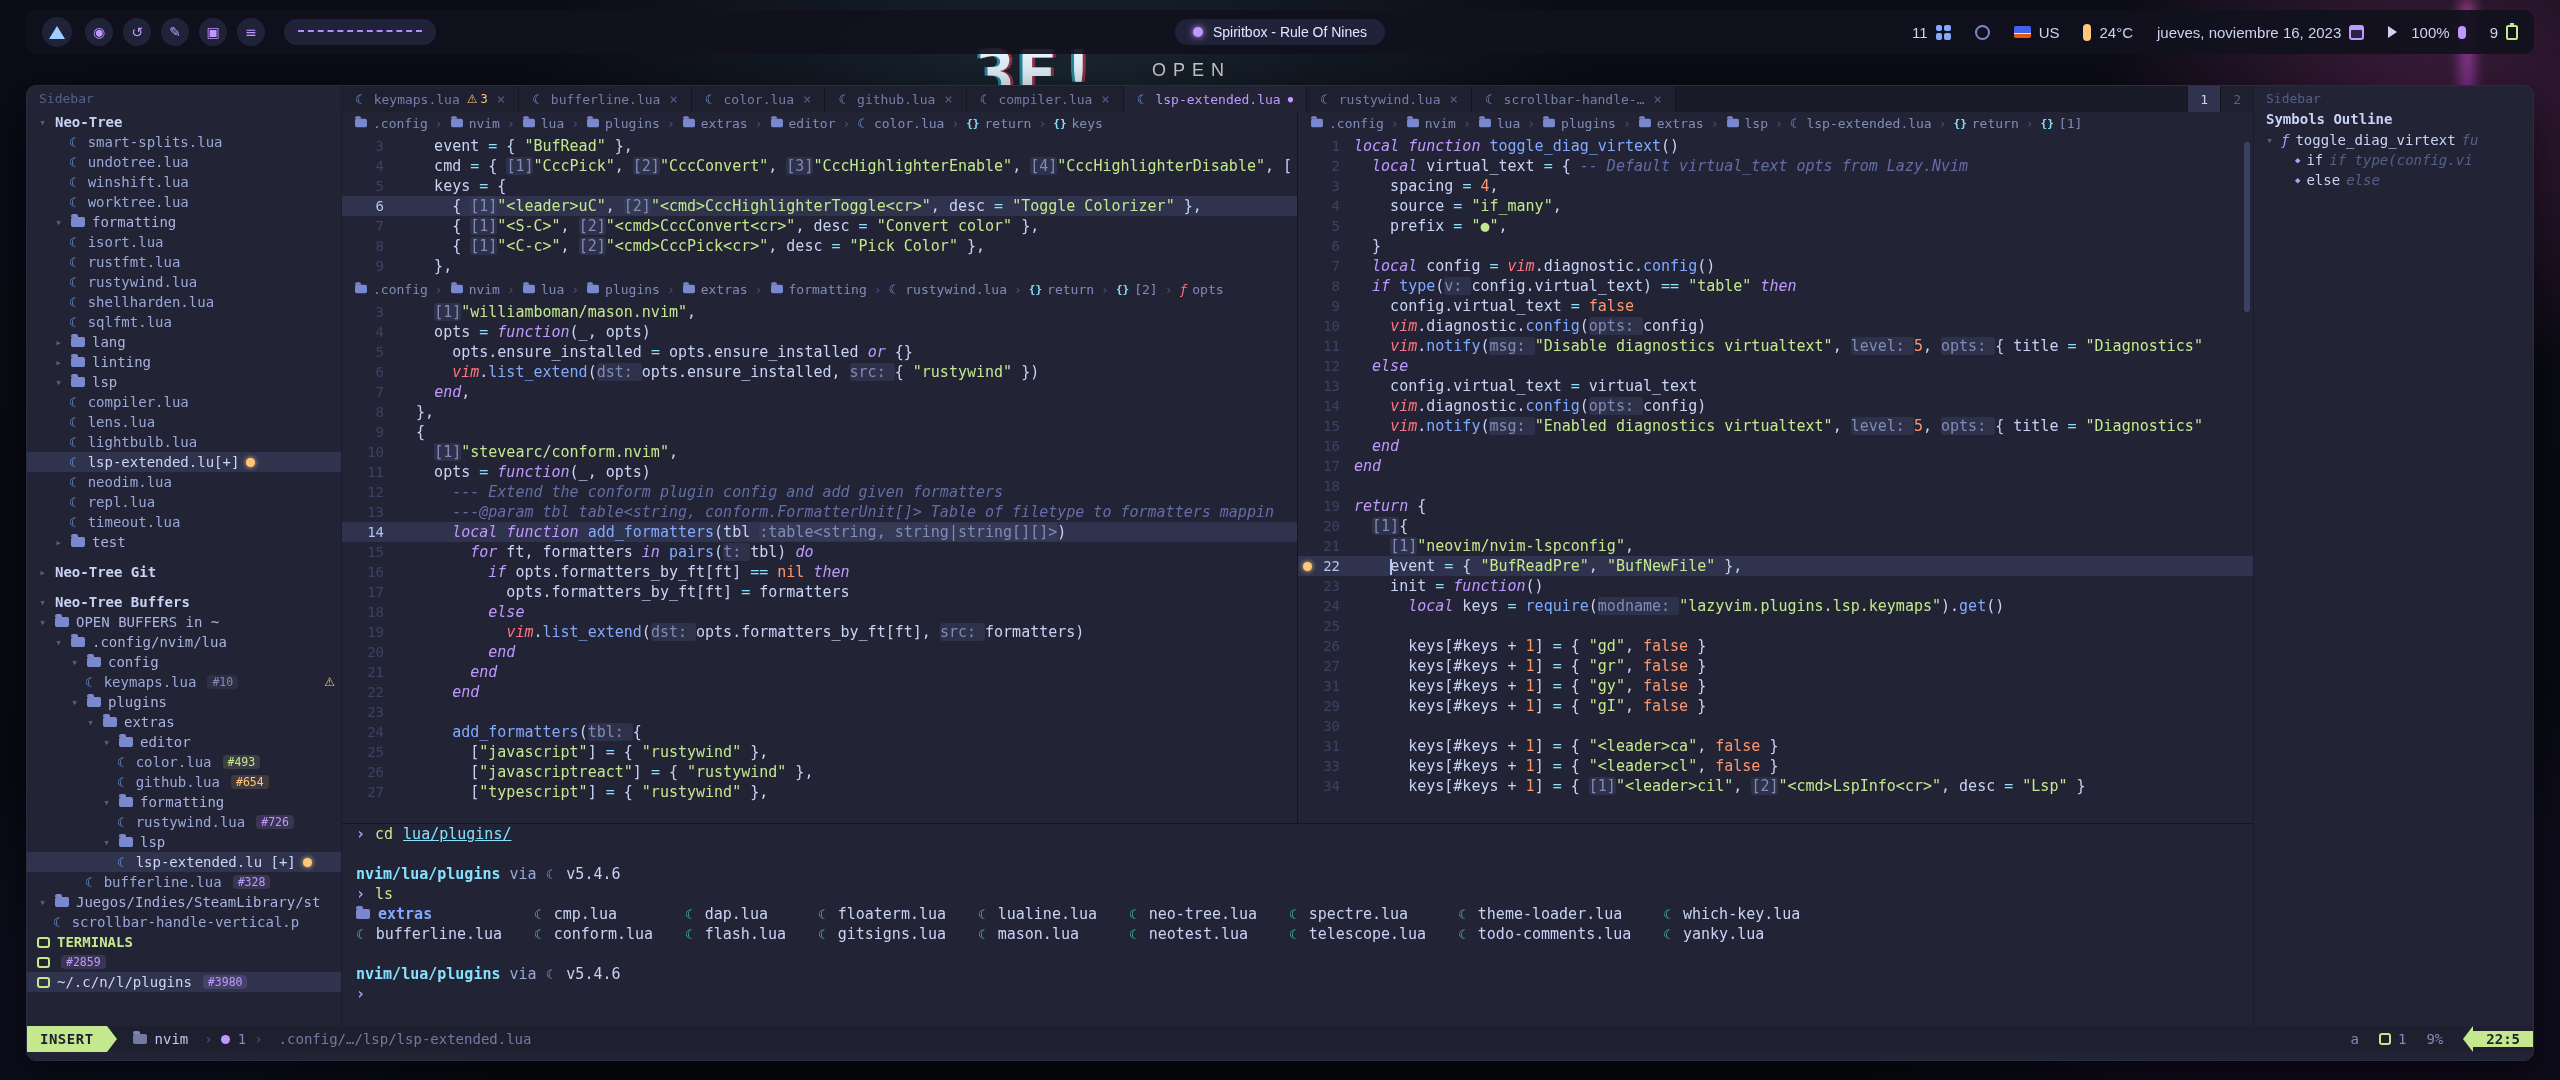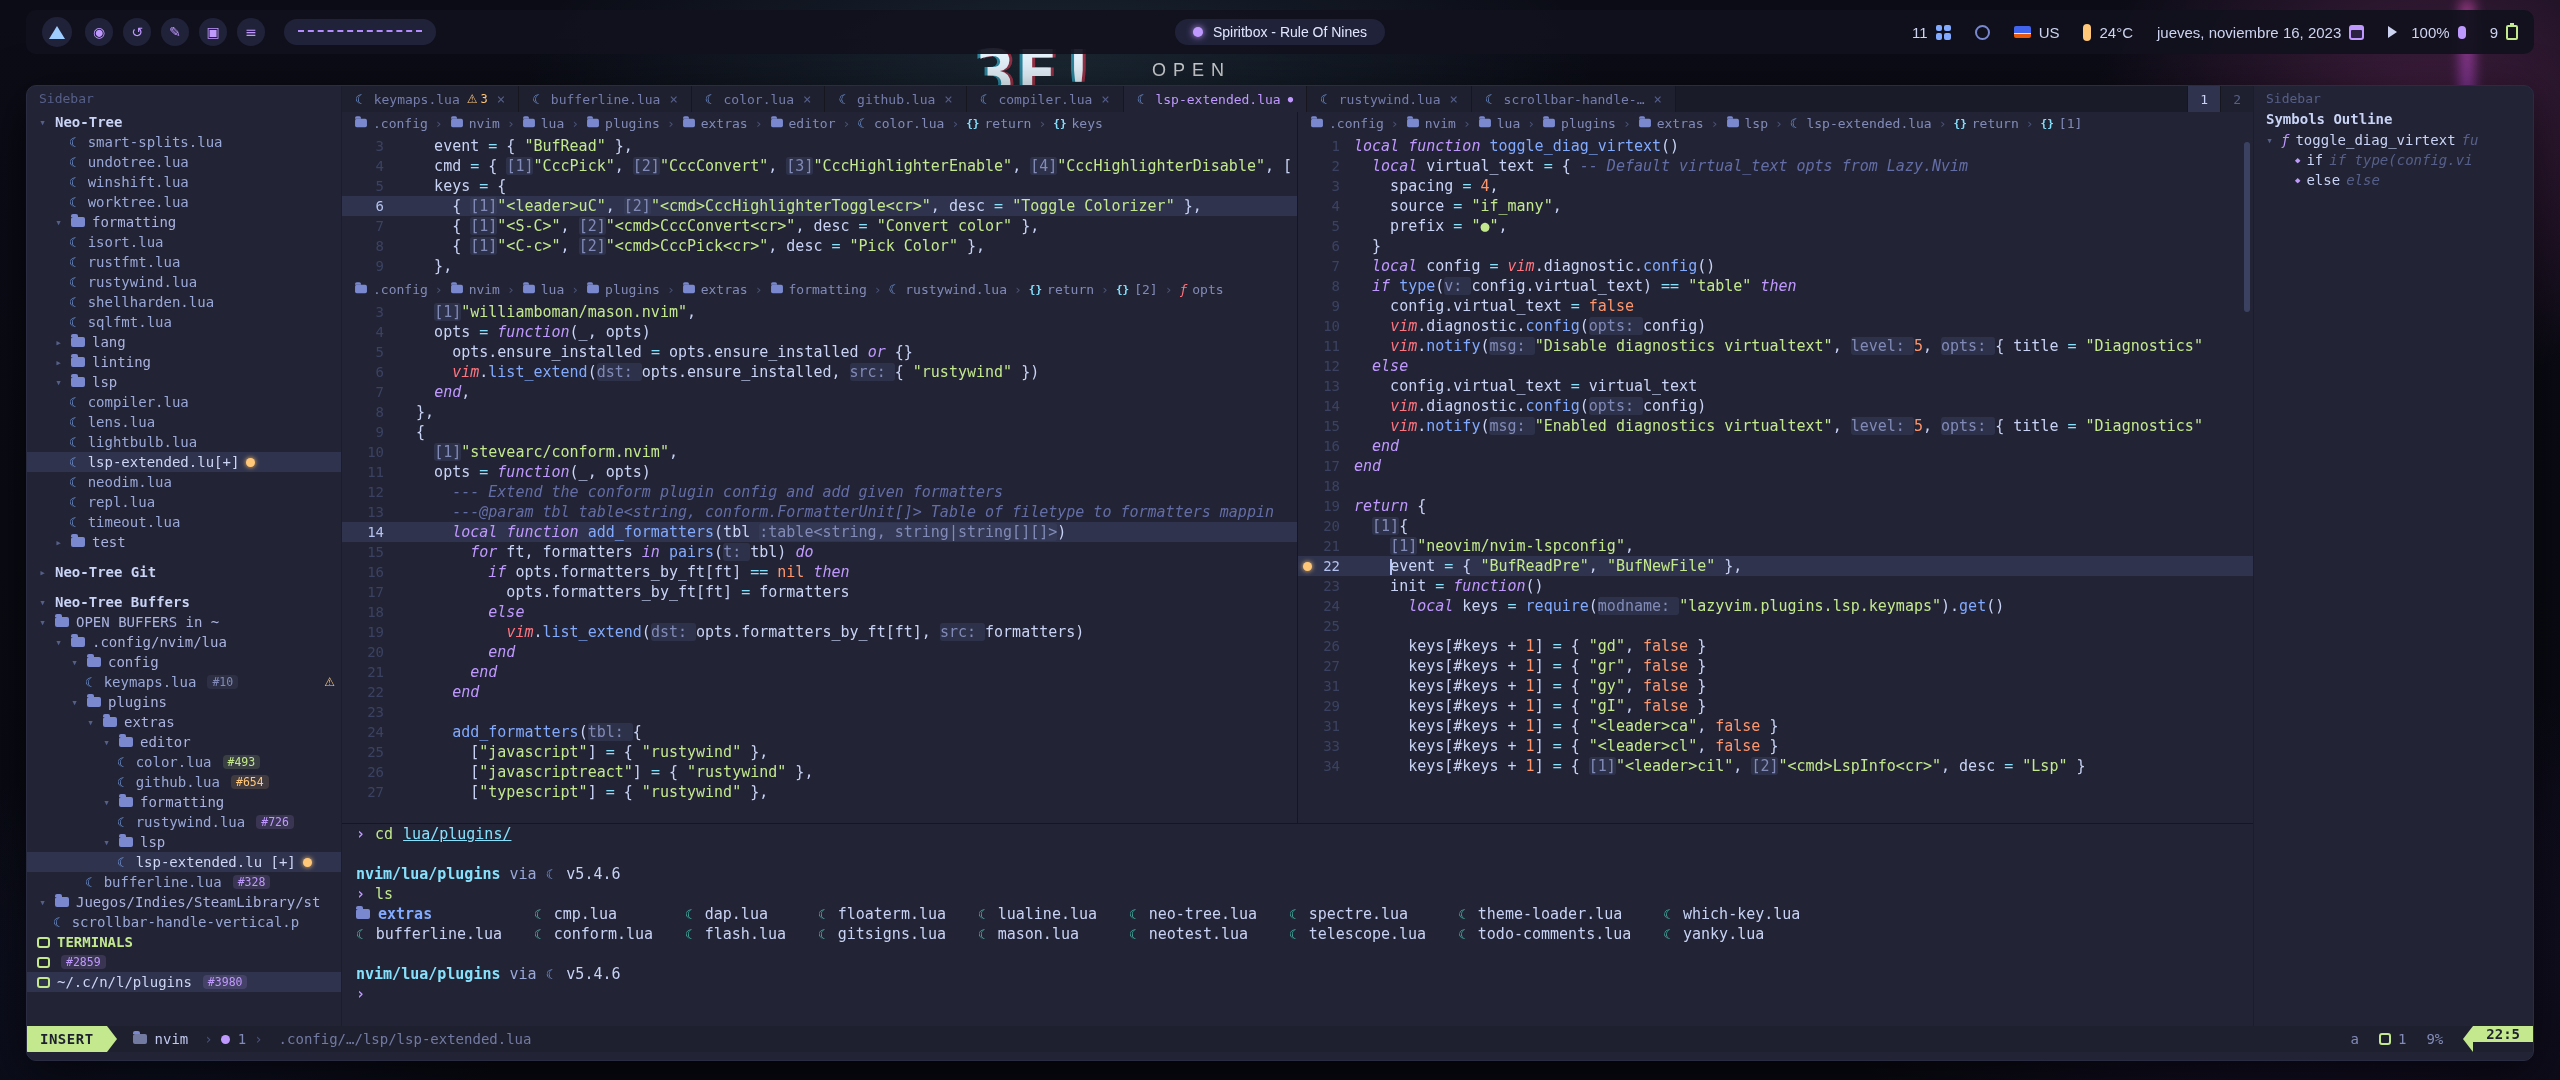--- a/index.html
+++ b/index.html
@@ -158,21 +158,21 @@
 .statusline{height:26px;background:var(--bgd);display:flex;align-items:center;font-size:14px;flex:none;color:#828bb8;overflow:hidden}
 .mode{background:var(--green);color:#1e2030;font-weight:bold;padding:0 13px;height:100%;display:flex;align-items:center;letter-spacing:.5px}
 .mode-arrow{width:0;height:0;border-top:13px solid transparent;border-bottom:13px solid transparent;border-left:10px solid var(--green)}
 .sl-seg{display:flex;align-items:center;gap:8px;margin-left:16px;white-space:nowrap}
 .sl-sep{color:#4a5478}
 .sl-cwd{color:#c0c8ee}
 .sl-dot{width:9px;height:9px;border-radius:50%;background:var(--purple)}
 .sl-path{color:#737aa2}
 .sl-right{margin-left:auto;display:flex;align-items:center;gap:20px;height:100%}
 .sl-win{width:12px;height:12px;border:2px solid var(--green);border-radius:3px}
-.pos-wrap{display:flex;align-items:flex-start;height:100%}
+.pos-wrap{display:flex;align-items:center;height:100%}
 .pos-arrow{width:0;height:0;border-top:13px solid transparent;border-bottom:13px solid transparent;border-right:10px solid var(--green)}
 .pos-chip{background:var(--green);color:#1e2030;font-weight:bold;display:flex;align-items:center;padding:0 13px}
 .win-pad{height:8px;background:var(--bg);flex:none}
 </style>
 </head>
 <body>
 
 <div class="wall">
   <div class="wall-title">3F!</div>
   <div class="wall-caption">OPEN</div>
@@ -954,20 +954,25 @@
                 <span class="ln">31</span>
                 <span class="lt"><span class="t-p">      keys[#keys + </span><span class="t-n">1</span><span class="t-p">] </span><span class="t-o">=</span><span class="t-p"> { </span><span class="t-s">"gy"</span><span class="t-p">, </span><span class="t-b">false</span><span class="t-p"> }</span></span>
               </div>
               <div class="cline">
                 <span class="sgn"></span>
                 <span class="ln">29</span>
                 <span class="lt"><span class="t-p">      keys[#keys + </span><span class="t-n">1</span><span class="t-p">] </span><span class="t-o">=</span><span class="t-p"> { </span><span class="t-s">"gI"</span><span class="t-p">, </span><span class="t-b">false</span><span class="t-p"> }</span></span>
               </div>
               <div class="cline">
                 <span class="sgn"></span>
+                <span class="ln">30</span>
+                <span class="lt"></span>
+              </div>
+              <div class="cline">
+                <span class="sgn"></span>
                 <span class="ln">31</span>
                 <span class="lt"><span class="t-p">      keys[#keys + </span><span class="t-n">1</span><span class="t-p">] </span><span class="t-o">=</span><span class="t-p"> { </span><span class="t-s">"&lt;leader&gt;ca"</span><span class="t-p">, </span><span class="t-b">false</span><span class="t-p"> }</span></span>
               </div>
               <div class="cline">
                 <span class="sgn"></span>
                 <span class="ln">33</span>
                 <span class="lt"><span class="t-p">      keys[#keys + </span><span class="t-n">1</span><span class="t-p">] </span><span class="t-o">=</span><span class="t-p"> { </span><span class="t-s">"&lt;leader&gt;cl"</span><span class="t-p">, </span><span class="t-b">false</span><span class="t-p"> }</span></span>
               </div>
               <div class="cline">
                 <span class="sgn"></span>

